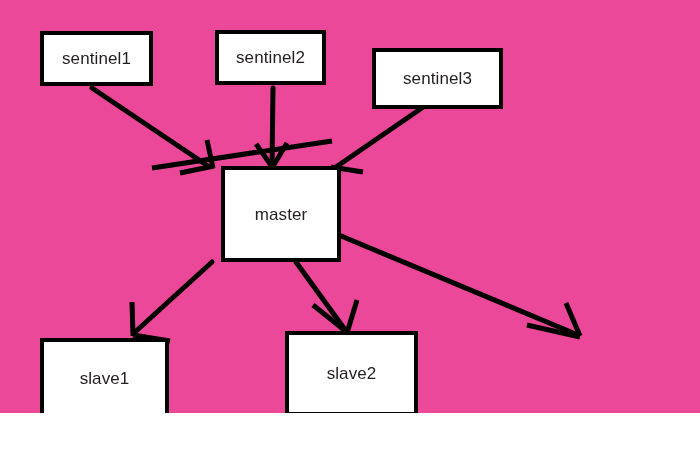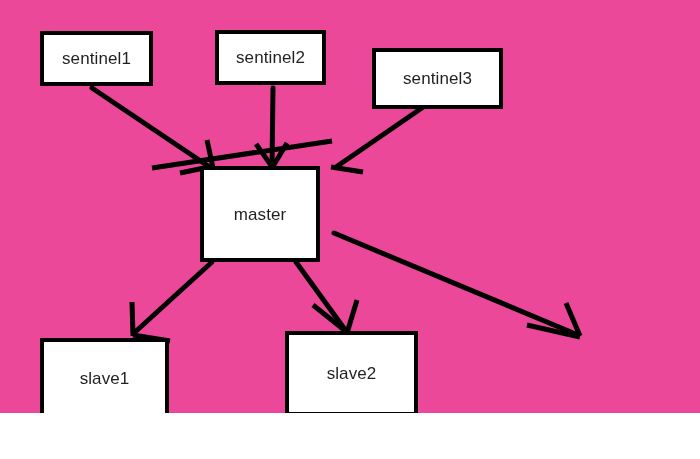--- a/index.html
+++ b/index.html
@@ -105,21 +105,21 @@
   </div>
 
   <div class="node-box" style="left:215px; top:30px; width:111px; height:55px;">
     <span class="node-label">sentinel2</span>
   </div>
 
   <div class="node-box" style="left:372px; top:28px; width:131px; height:61px;margin-top:20px;">
     <span class="node-label">sentinel3</span>
   </div>
 
-  <div class="node-box" style="left:200px; top:166px; width:120px; height:96px;">
+  <div class="node-box" style="left:221px; top:166px; width:120px; height:96px;">
     <span class="node-label">master</span>
   </div>
 
   <div class="node-box" style="left:40px; top:338px; width:129px; height:81px;text-align:right;">
     <span class="node-label">slave1</span>
   </div>
 
   <div class="node-box" style="left:285px; top:331px; width:133px; height:85px;">
     <span class="node-label">slave2</span>
   </div>

